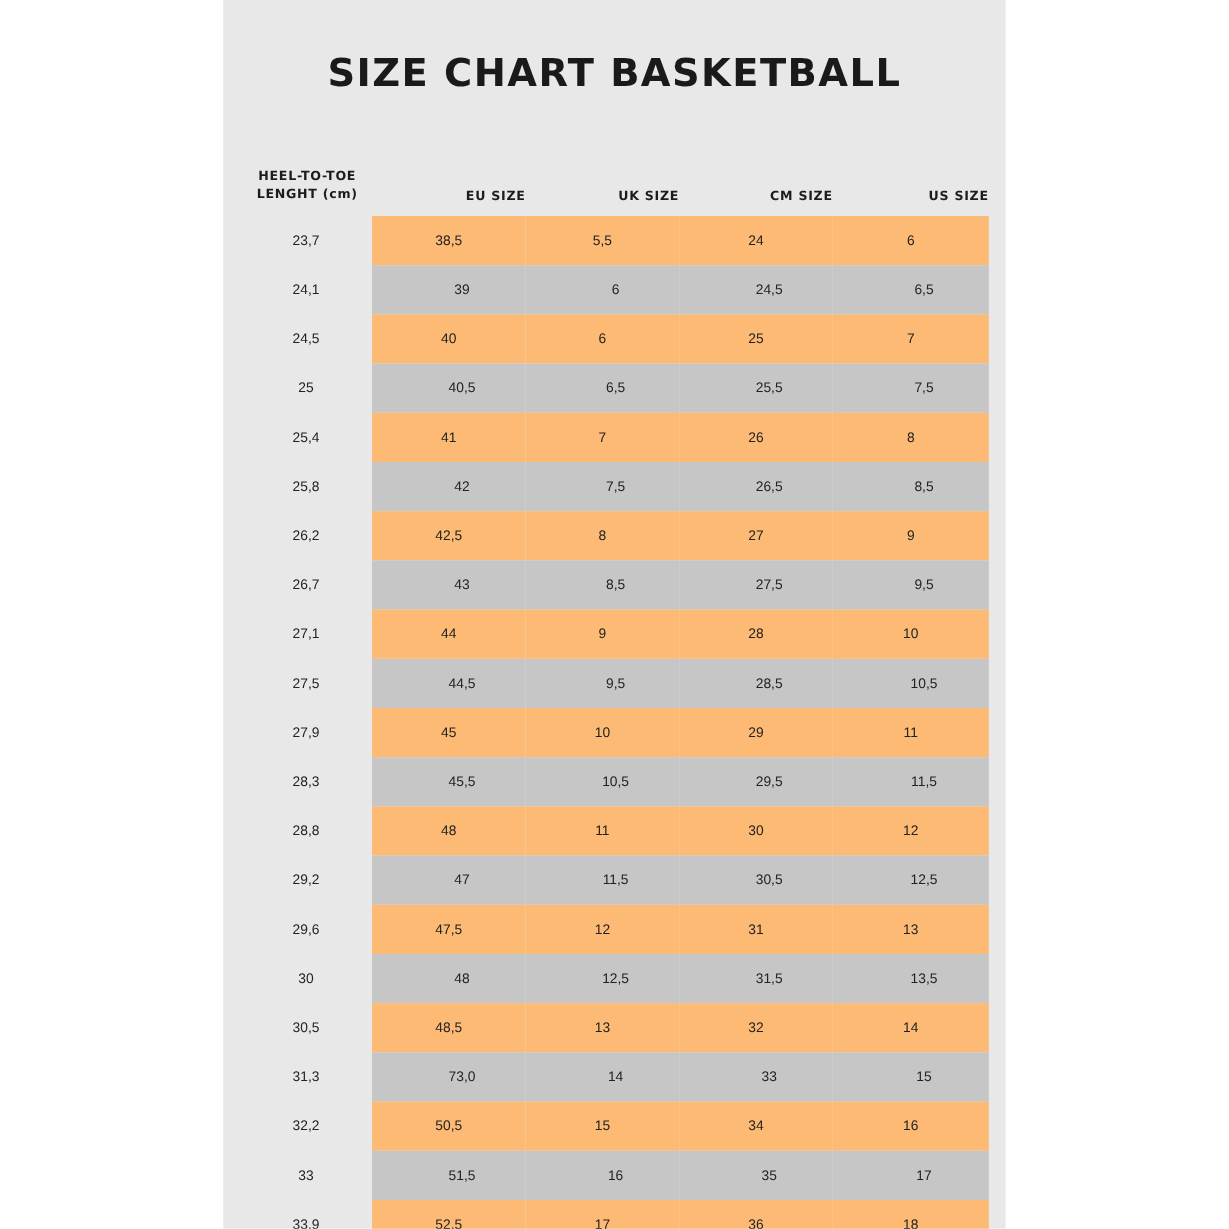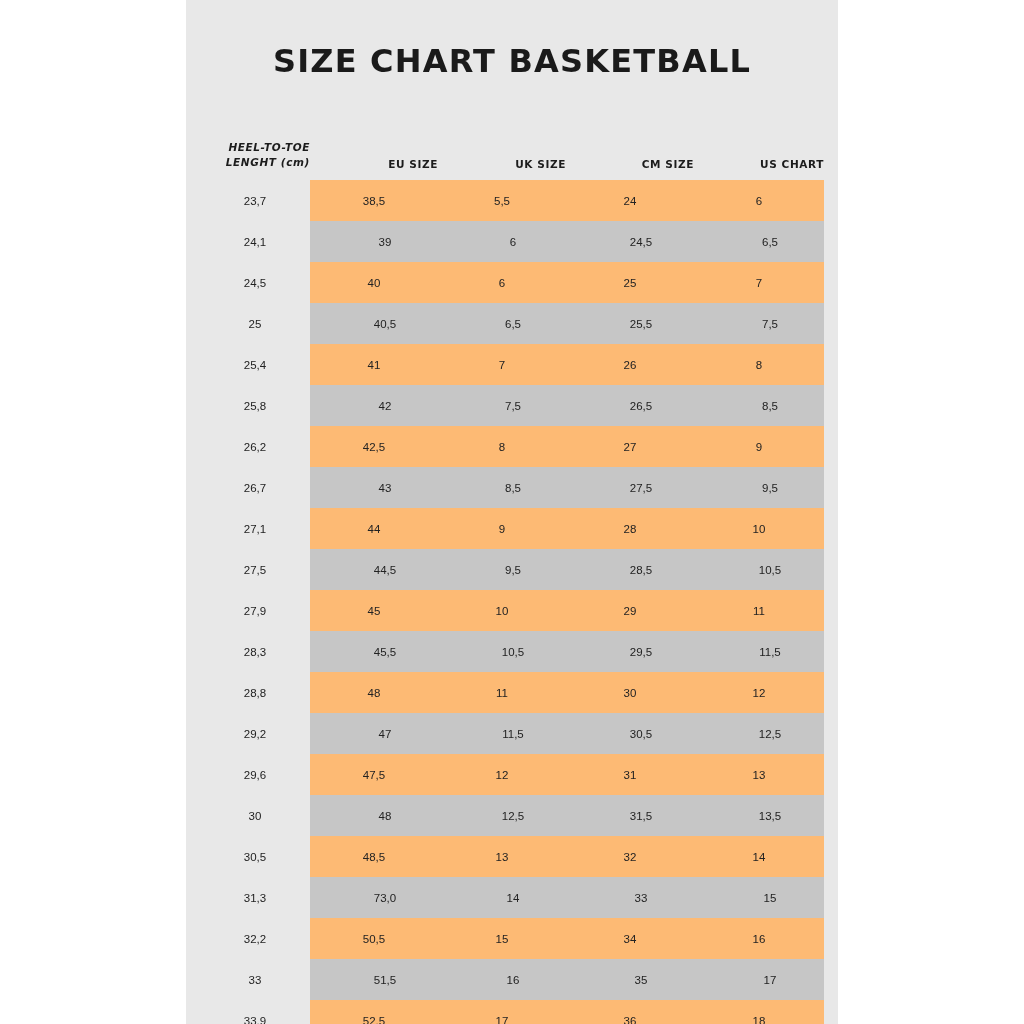--- a/index.html
+++ b/index.html
@@ -59,24 +59,23 @@
     letter-spacing: 0.6px;
     color: #1c1c1c;
     text-align: right;
     vertical-align: bottom;
     padding: 0 0 10px 0;
     height: 52px;
     background: transparent;
     font-family: "DejaVu Sans", sans-serif;
   }
   table.chart thead th.first {
-    text-align: right;
+    text-align: center;
     padding-left: 2px;
     line-height: 1.45;
-    font-style: italic;
   }
   table.chart tbody td {
     height: 39px;
     font-size: 11.5px;
     color: #222222;
     text-align: center;
     vertical-align: middle;
     background: transparent;
   }
   table.chart tbody td.meas {
@@ -112,21 +111,21 @@
       </colgroup>
       <thead>
         <tr>
           <th class="first">
             <span>HEEL-TO-TOE</span><br>
             <span>LENGHT (cm)</span>
           </th>
           <th>EU SIZE</th>
           <th>UK SIZE</th>
           <th>CM SIZE</th>
-          <th>US CHART</th>
+          <th>US SIZE</th>
         </tr>
       </thead>
       <tbody>
         <tr class="odd">
           <td class="meas">23,7</td>
           <td class="cell">38,5</td>
           <td class="cell">5,5</td>
           <td class="cell">24</td>
           <td class="cell">6</td>
         </tr>

